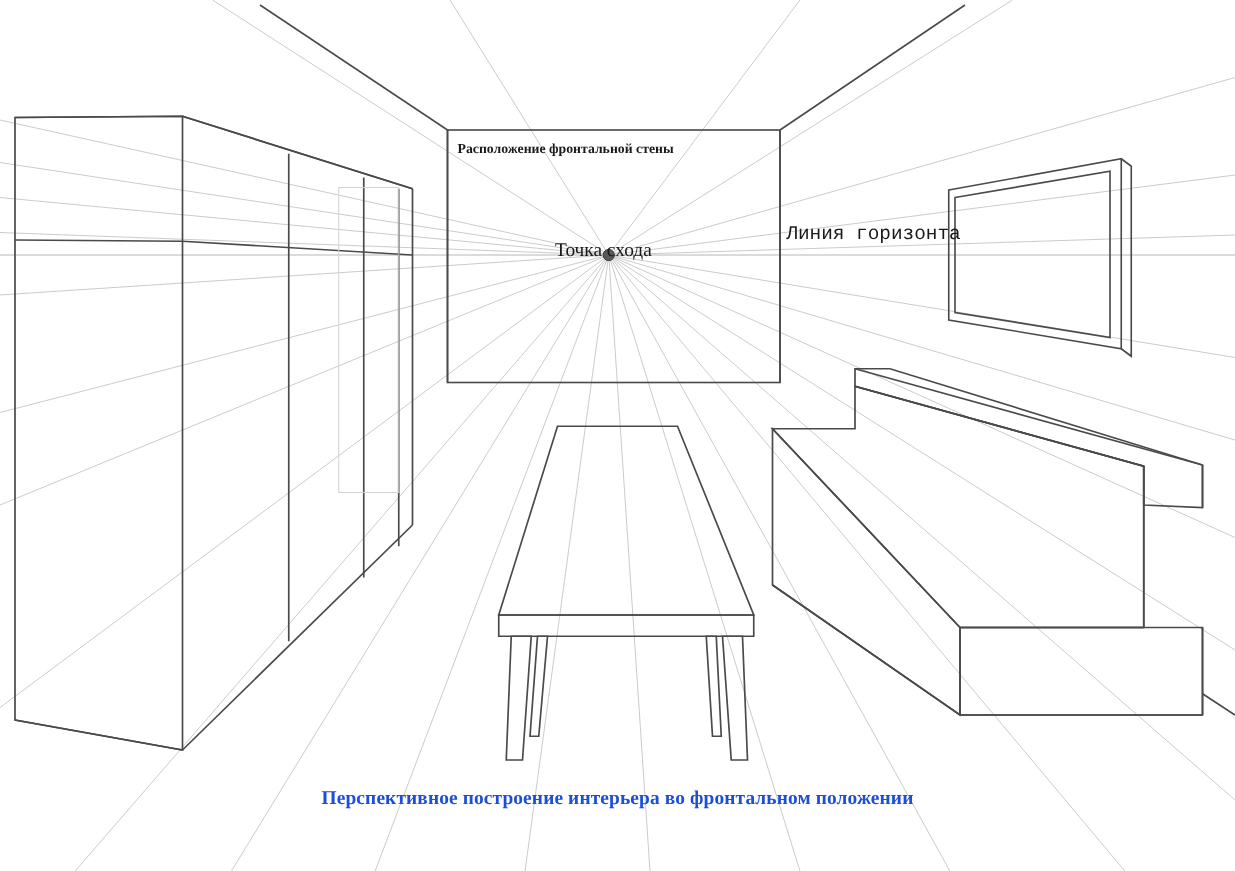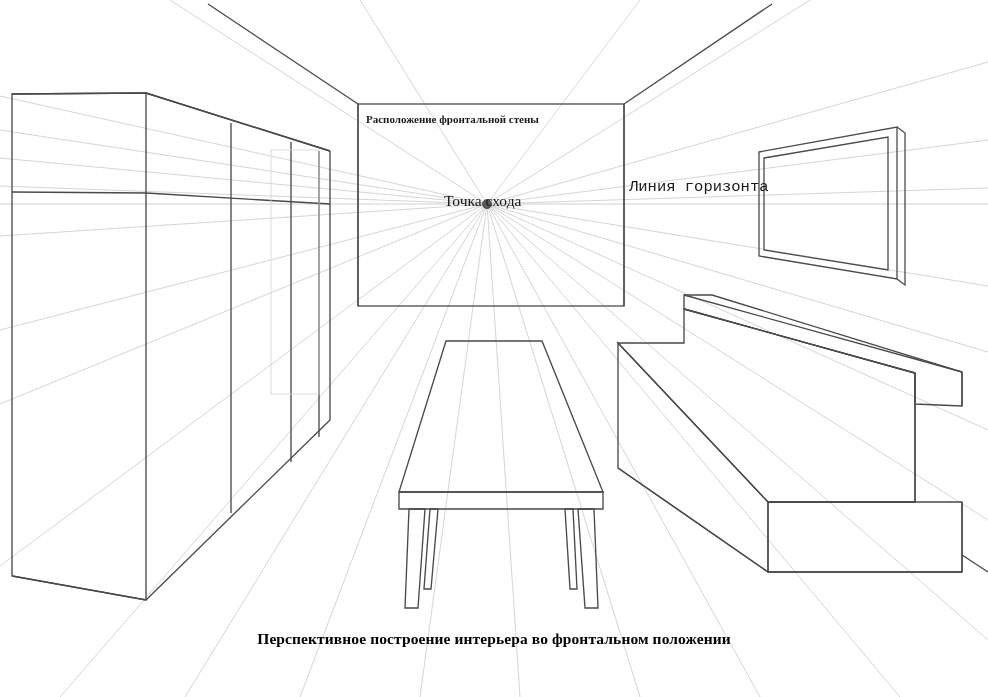--- a/index.html
+++ b/index.html
@@ -50,21 +50,21 @@
   #caption {
     position: absolute;
     left: 0;
     top: 630px;
     width: 988px;
     text-align: center;
     font-family: "Liberation Serif", "DejaVu Serif", serif;
     font-weight: bold;
     font-size: 15.5px;
     letter-spacing: 0.1px;
-    color: #000000;
+    color: #1d4ed8;
   }
 </style>
 </head>
 <body>
 
 <svg id="scene" viewBox="0 0 988 697" xmlns="http://www.w3.org/2000/svg">
 
   <rect x="0" y="0" width="988" height="697" fill="#ffffff"></rect>
 
   <g stroke="#c3c3c3" stroke-width="0.7" fill="none">

